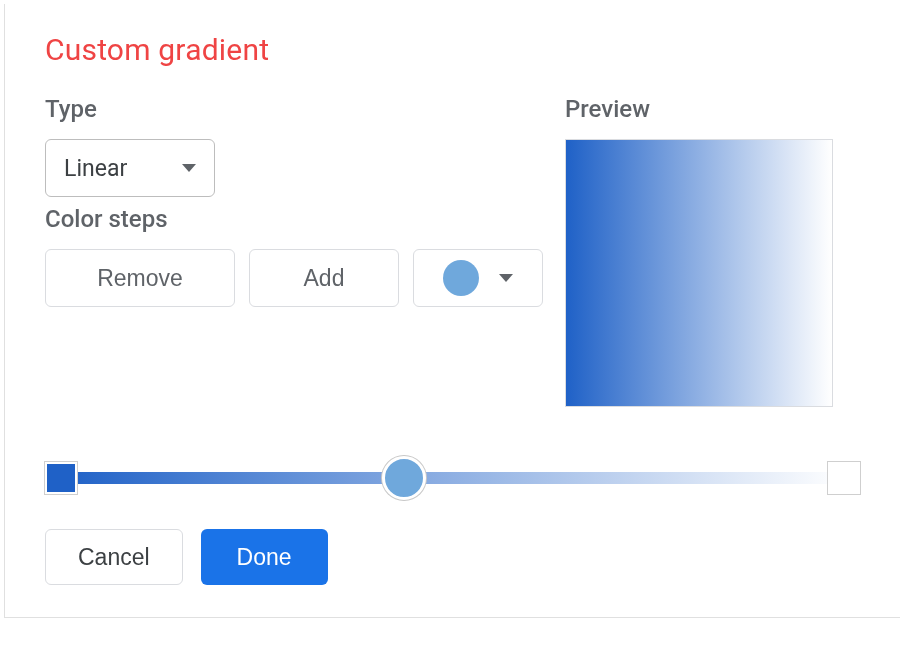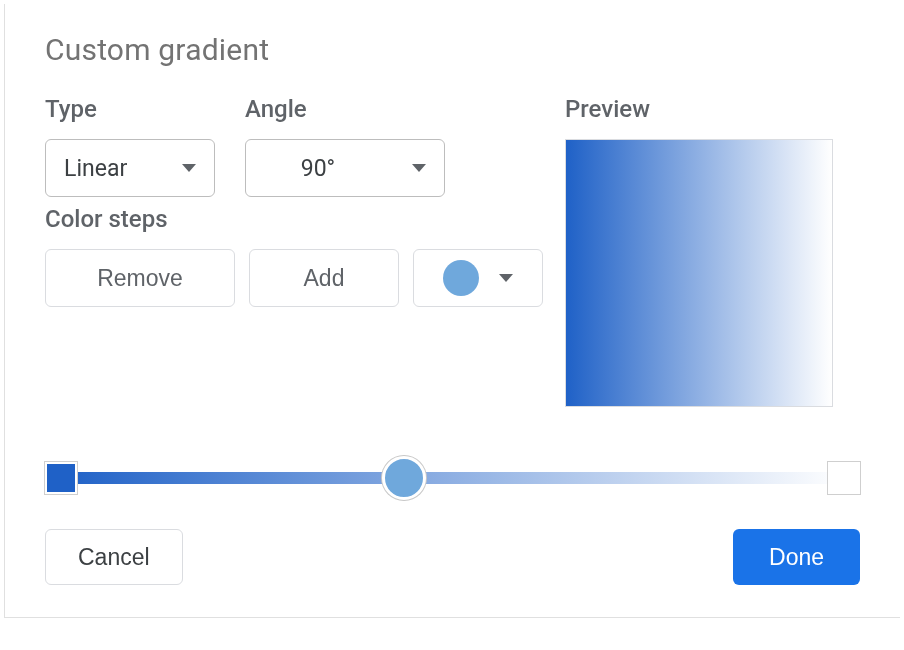--- a/index.html
+++ b/index.html
@@ -10,21 +10,21 @@
     }
     .dialog {
       width: 896px;
       border-left: 1px solid #e0e0e0;
       border-bottom: 1px solid #e0e0e0;
       padding: 28px 40px 32px 40px;
     }
     .title {
       font-size: 30px;
       font-weight: 400;
-      color: #737373;
+      color: #ef4444;
       margin-bottom: 28px;
       letter-spacing: 0.2px;
     }
     .main-row {
       display: flex;
       gap: 22px;
     }
     .left-col {
       flex: 0 0 420px;
     }
@@ -145,21 +145,21 @@
       top: 50%;
       transform: translate(-50%, -50%);
       width: 44px;
       height: 44px;
       border-radius: 50%;
       border: 3px solid #fff;
       box-shadow: 0 0 0 1px #c8c8c8;
     }
     .footer {
       display: flex;
-      justify-content: space-between;
+      justify-content: flex-start;
       gap: 18px;
     }
     .btn-cancel {
       border: 1px solid #dadce0;
       background: #fff;
       color: #3c4043;
       font-size: 23px;
       height: 56px;
       padding: 0 32px;
       border-radius: 6px;
@@ -187,27 +187,20 @@
     <div class="left-col">
 
       <div class="controls-row">
         <div class="control-group">
           <div class="label">Type</div>
           <div class="select type-select">
             <span>Linear</span>
             <span class="caret"></span>
           </div>
         </div>
-        <div class="control-group">
-          <div class="label">Angle</div>
-          <div class="select angle-select">
-            <span class="val">90°</span>
-            <span class="caret"></span>
-          </div>
-        </div>
       </div>
 
       <div class="subsection-label">Color steps</div>
 
       <div class="steps-row">
         <button class="btn-outline btn-remove">Remove</button>
         <button class="btn-outline btn-add">Add</button>
         <div class="color-select">
           <span class="color-swatch-circle" style="background:#6fa8dc"></span>
           <span class="caret"></span>

